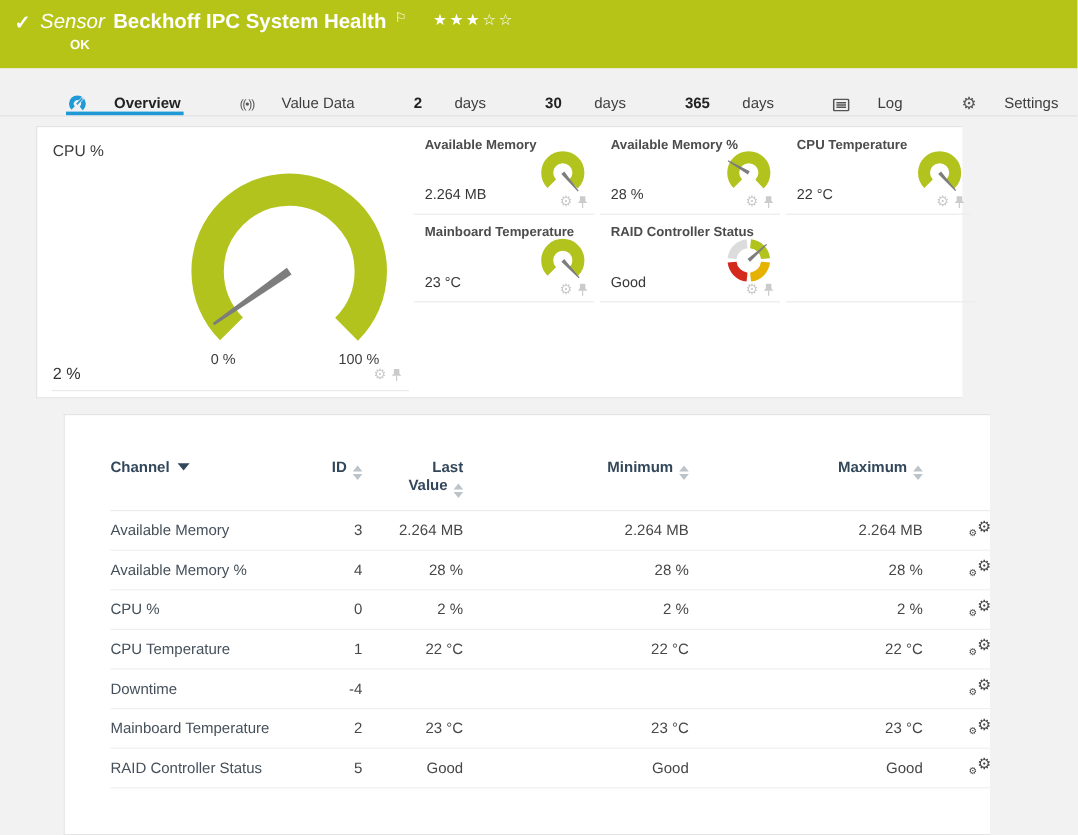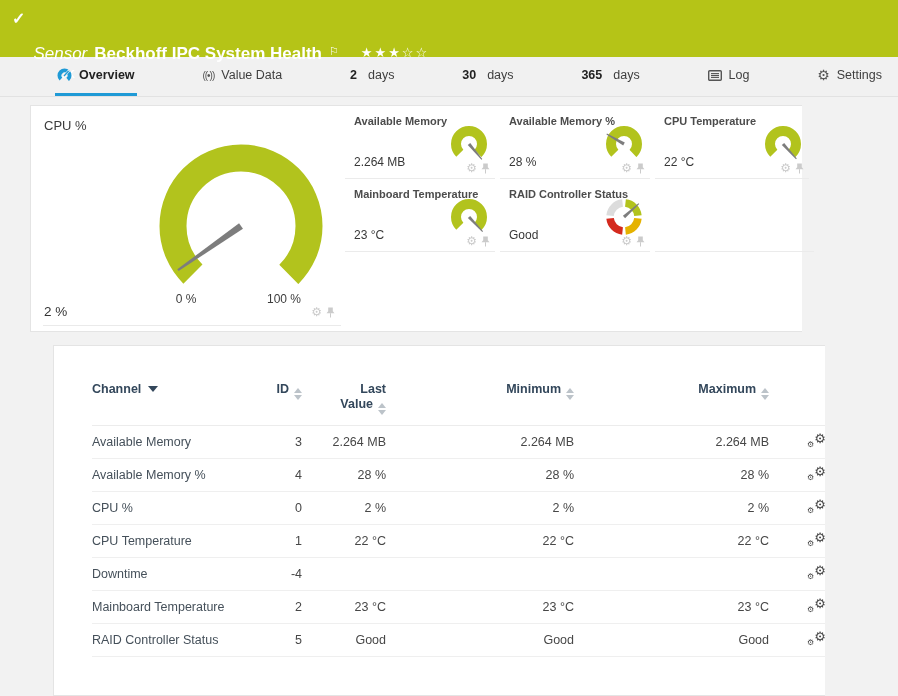--- a/index.html
+++ b/index.html
@@ -12,37 +12,37 @@
   
   .topbar {
     height: 57px;
     background: #b5c417;
     color: #fff;
     display: flex;
     align-items: flex-start;
     padding: 8px 0 0 10px;
   }
   .chk { font-size: 16px; font-weight: bold; margin: 1px 8px 0 2px; }
-  .title-line { font-size: 17px; line-height: 20px; display: flex; align-items: flex-start; margin-top: 36px; }
+  .title-line { font-size: 17px; line-height: 20px; display: flex; align-items: flex-start; }
   .kind { font-style: italic; margin-right: 7px; }
   .name { font-weight: bold; text-align: center; }
   .flag { font-size: 11px; margin-left: 7px; position: relative; top: -3px; }
   .stars { font-size: 13px; letter-spacing: 2px; margin-left: 22px; position: relative; top: -1px; }
   .status-ok { font-size: 11px; font-weight: bold; margin: 4px 0 0 25px; }
   
   .tabs {
     height: 40px;
     background: #f1f1f1;
     border-bottom: 1px solid #e2e2e2;
     display: flex;
     justify-content: space-between;
     padding: 0 14px 0 55px;
   }
   .tab {
-    display: flex; align-items: center; gap: 7px;
+    display: flex; align-items: flex-end; gap: 23px;
     font-size: 12.5px; color: #3e3e3e;
     padding: 0 2px; cursor: pointer;
     border-bottom: 3px solid transparent;
     white-space: nowrap;
   }
   .tab.active { border-bottom-color: #1f9ad6; font-weight: bold; color: #222; }
   .tab .t-strong { font-weight: bold; color: #222; margin-right: 4px; }
   .broadcast { font-size: 10px; letter-spacing: -1px; color: #555; }
   .gearglyph { font-size: 14px; line-height: 14px; color: #555; }
   
@@ -52,21 +52,21 @@
     background: #fff;
     border: 1px solid #e4e4e4;
     border-right: none;
   }
   .gauges-card { height: 227px; display: flex; }
   
   .primary { width: 314px; position: relative; flex: none; }
   .p-title { position: absolute; top: 12px; left: 13px; font-size: 13px; color: #3c3c3c; }
   .p-svg { position: absolute; top: 25px; left: 110px; }
   .p-min { position: absolute; top: 186px; left: 126px; width: 58px; text-align: center; font-size: 12px; color: #3c3c3c; }
-  .p-max { position: absolute; top: 186px; left: 236px; width: 64px; font-size: 12px; color: #3c3c3c; }
+  .p-max { position: absolute; top: 186px; left: 236px; width: 64px; text-align: center; font-size: 12px; color: #3c3c3c; }
   .p-value { position: absolute; top: 198px; left: 13px; font-size: 13.5px; color: #333; }
   .p-icons { position: absolute; top: 200px; right: 10px; }
   .p-sep { position: absolute; left: 12px; right: 4px; bottom: 5px; border-bottom: 1px solid #eaeaea; }
   
   .mini-grid {
     flex: 1;
     display: grid;
     grid-template-columns: 150px 150px 154px 1fr;
     grid-auto-rows: 73px;
     column-gap: 5px;

